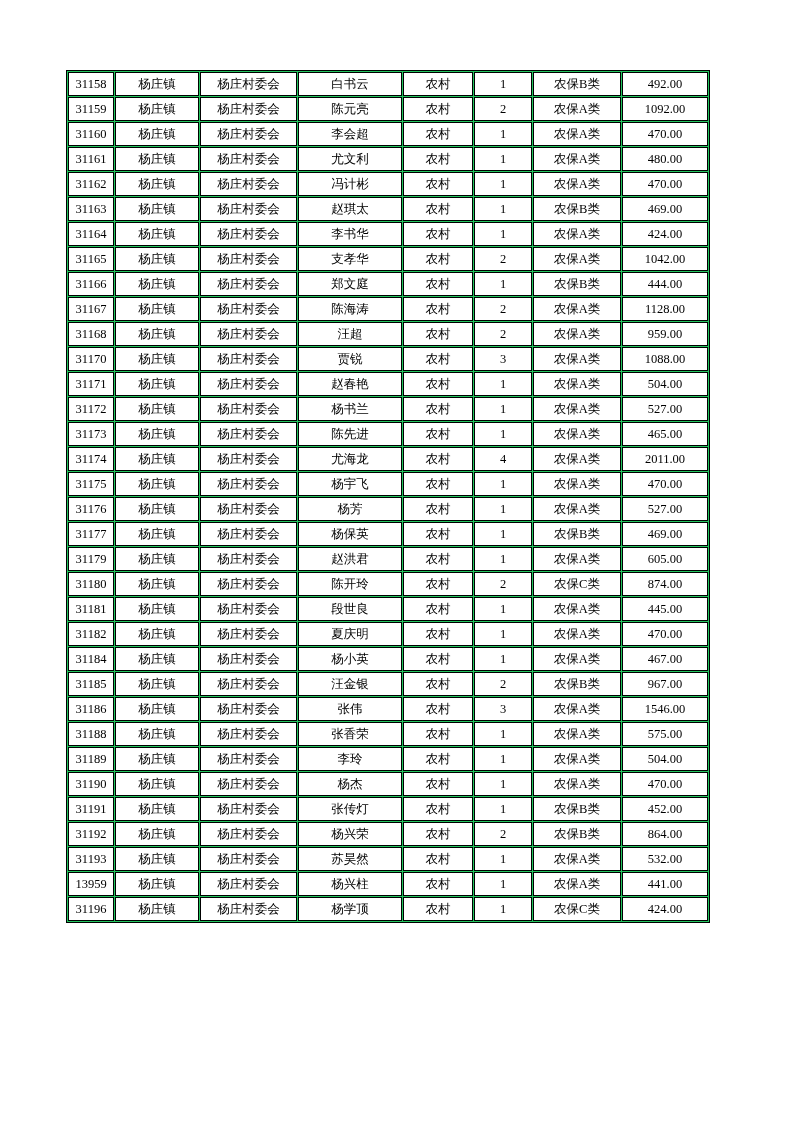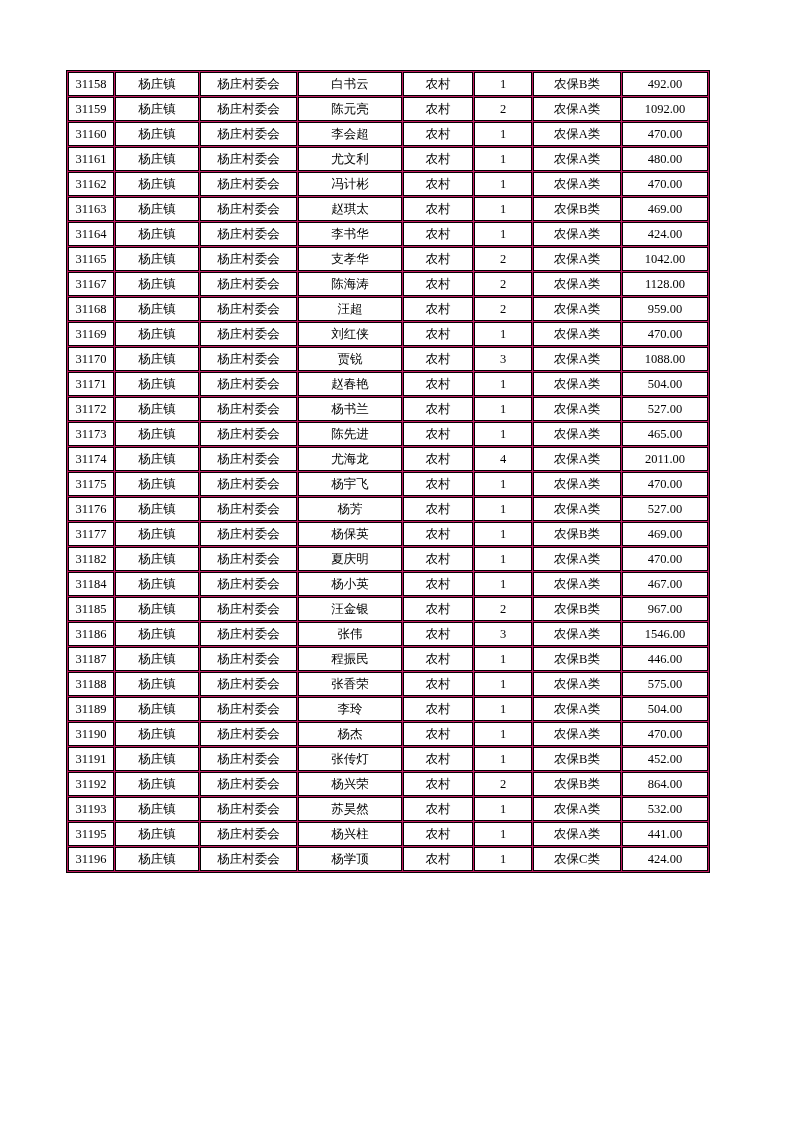--- a/index.html
+++ b/index.html
@@ -18,21 +18,21 @@
   }
   table.records {
     position: absolute;
     left: 66px;
     top: 70px;
     width: 642px;
     table-layout: fixed;
     border-collapse: separate;
     border-spacing: 1px;
     border: 1px solid #000000;
-    background: #be185d;
+    background: #22c55e;
   }
   table.records td {
     box-sizing: border-box;
     border: 1px solid #000000;
     height: 24px;
     padding: 0 2px;
     text-align: center;
     vertical-align: middle;
     font-size: 12.5px;
     line-height: 20px;
@@ -131,210 +131,230 @@
           <td>31165</td>
           <td>杨庄镇</td>
           <td>杨庄村委会</td>
           <td>支孝华</td>
           <td>农村</td>
           <td>2</td>
           <td>农保A类</td>
           <td>1042.00</td>
         </tr>
         <tr>
+          <td>31166</td>
+          <td>杨庄镇</td>
+          <td>杨庄村委会</td>
+          <td>郑文庭</td>
+          <td>农村</td>
+          <td>1</td>
+          <td>农保B类</td>
+          <td>444.00</td>
+        </tr>
+        <tr>
           <td>31167</td>
           <td>杨庄镇</td>
           <td>杨庄村委会</td>
           <td>陈海涛</td>
           <td>农村</td>
           <td>2</td>
           <td>农保A类</td>
           <td>1128.00</td>
         </tr>
         <tr>
           <td>31168</td>
           <td>杨庄镇</td>
           <td>杨庄村委会</td>
           <td>汪超</td>
           <td>农村</td>
           <td>2</td>
           <td>农保A类</td>
           <td>959.00</td>
         </tr>
         <tr>
-          <td>31169</td>
-          <td>杨庄镇</td>
-          <td>杨庄村委会</td>
-          <td>刘红侠</td>
+          <td>31170</td>
+          <td>杨庄镇</td>
+          <td>杨庄村委会</td>
+          <td>贾锐</td>
+          <td>农村</td>
+          <td>3</td>
+          <td>农保A类</td>
+          <td>1088.00</td>
+        </tr>
+        <tr>
+          <td>31171</td>
+          <td>杨庄镇</td>
+          <td>杨庄村委会</td>
+          <td>赵春艳</td>
+          <td>农村</td>
+          <td>1</td>
+          <td>农保A类</td>
+          <td>504.00</td>
+        </tr>
+        <tr>
+          <td>31172</td>
+          <td>杨庄镇</td>
+          <td>杨庄村委会</td>
+          <td>杨书兰</td>
+          <td>农村</td>
+          <td>1</td>
+          <td>农保A类</td>
+          <td>527.00</td>
+        </tr>
+        <tr>
+          <td>31173</td>
+          <td>杨庄镇</td>
+          <td>杨庄村委会</td>
+          <td>陈先进</td>
+          <td>农村</td>
+          <td>1</td>
+          <td>农保A类</td>
+          <td>465.00</td>
+        </tr>
+        <tr>
+          <td>31174</td>
+          <td>杨庄镇</td>
+          <td>杨庄村委会</td>
+          <td>尤海龙</td>
+          <td>农村</td>
+          <td>4</td>
+          <td>农保A类</td>
+          <td>2011.00</td>
+        </tr>
+        <tr>
+          <td>31175</td>
+          <td>杨庄镇</td>
+          <td>杨庄村委会</td>
+          <td>杨宇飞</td>
           <td>农村</td>
           <td>1</td>
           <td>农保A类</td>
           <td>470.00</td>
         </tr>
         <tr>
-          <td>31170</td>
-          <td>杨庄镇</td>
-          <td>杨庄村委会</td>
-          <td>贾锐</td>
+          <td>31176</td>
+          <td>杨庄镇</td>
+          <td>杨庄村委会</td>
+          <td>杨芳</td>
+          <td>农村</td>
+          <td>1</td>
+          <td>农保A类</td>
+          <td>527.00</td>
+        </tr>
+        <tr>
+          <td>31177</td>
+          <td>杨庄镇</td>
+          <td>杨庄村委会</td>
+          <td>杨保英</td>
+          <td>农村</td>
+          <td>1</td>
+          <td>农保B类</td>
+          <td>469.00</td>
+        </tr>
+        <tr>
+          <td>31179</td>
+          <td>杨庄镇</td>
+          <td>杨庄村委会</td>
+          <td>赵洪君</td>
+          <td>农村</td>
+          <td>1</td>
+          <td>农保A类</td>
+          <td>605.00</td>
+        </tr>
+        <tr>
+          <td>31180</td>
+          <td>杨庄镇</td>
+          <td>杨庄村委会</td>
+          <td>陈开玲</td>
+          <td>农村</td>
+          <td>2</td>
+          <td>农保C类</td>
+          <td>874.00</td>
+        </tr>
+        <tr>
+          <td>31181</td>
+          <td>杨庄镇</td>
+          <td>杨庄村委会</td>
+          <td>段世良</td>
+          <td>农村</td>
+          <td>1</td>
+          <td>农保A类</td>
+          <td>445.00</td>
+        </tr>
+        <tr>
+          <td>31182</td>
+          <td>杨庄镇</td>
+          <td>杨庄村委会</td>
+          <td>夏庆明</td>
+          <td>农村</td>
+          <td>1</td>
+          <td>农保A类</td>
+          <td>470.00</td>
+        </tr>
+        <tr>
+          <td>31184</td>
+          <td>杨庄镇</td>
+          <td>杨庄村委会</td>
+          <td>杨小英</td>
+          <td>农村</td>
+          <td>1</td>
+          <td>农保A类</td>
+          <td>467.00</td>
+        </tr>
+        <tr>
+          <td>31185</td>
+          <td>杨庄镇</td>
+          <td>杨庄村委会</td>
+          <td>汪金银</td>
+          <td>农村</td>
+          <td>2</td>
+          <td>农保B类</td>
+          <td>967.00</td>
+        </tr>
+        <tr>
+          <td>31186</td>
+          <td>杨庄镇</td>
+          <td>杨庄村委会</td>
+          <td>张伟</td>
           <td>农村</td>
           <td>3</td>
           <td>农保A类</td>
-          <td>1088.00</td>
-        </tr>
-        <tr>
-          <td>31171</td>
-          <td>杨庄镇</td>
-          <td>杨庄村委会</td>
-          <td>赵春艳</td>
+          <td>1546.00</td>
+        </tr>
+        <tr>
+          <td>31188</td>
+          <td>杨庄镇</td>
+          <td>杨庄村委会</td>
+          <td>张香荣</td>
+          <td>农村</td>
+          <td>1</td>
+          <td>农保A类</td>
+          <td>575.00</td>
+        </tr>
+        <tr>
+          <td>31189</td>
+          <td>杨庄镇</td>
+          <td>杨庄村委会</td>
+          <td>李玲</td>
           <td>农村</td>
           <td>1</td>
           <td>农保A类</td>
           <td>504.00</td>
         </tr>
         <tr>
-          <td>31172</td>
-          <td>杨庄镇</td>
-          <td>杨庄村委会</td>
-          <td>杨书兰</td>
-          <td>农村</td>
-          <td>1</td>
-          <td>农保A类</td>
-          <td>527.00</td>
-        </tr>
-        <tr>
-          <td>31173</td>
-          <td>杨庄镇</td>
-          <td>杨庄村委会</td>
-          <td>陈先进</td>
-          <td>农村</td>
-          <td>1</td>
-          <td>农保A类</td>
-          <td>465.00</td>
-        </tr>
-        <tr>
-          <td>31174</td>
-          <td>杨庄镇</td>
-          <td>杨庄村委会</td>
-          <td>尤海龙</td>
-          <td>农村</td>
-          <td>4</td>
-          <td>农保A类</td>
-          <td>2011.00</td>
-        </tr>
-        <tr>
-          <td>31175</td>
-          <td>杨庄镇</td>
-          <td>杨庄村委会</td>
-          <td>杨宇飞</td>
+          <td>31190</td>
+          <td>杨庄镇</td>
+          <td>杨庄村委会</td>
+          <td>杨杰</td>
           <td>农村</td>
           <td>1</td>
           <td>农保A类</td>
           <td>470.00</td>
         </tr>
         <tr>
-          <td>31176</td>
-          <td>杨庄镇</td>
-          <td>杨庄村委会</td>
-          <td>杨芳</td>
-          <td>农村</td>
-          <td>1</td>
-          <td>农保A类</td>
-          <td>527.00</td>
-        </tr>
-        <tr>
-          <td>31177</td>
-          <td>杨庄镇</td>
-          <td>杨庄村委会</td>
-          <td>杨保英</td>
-          <td>农村</td>
-          <td>1</td>
-          <td>农保B类</td>
-          <td>469.00</td>
-        </tr>
-        <tr>
-          <td>31182</td>
-          <td>杨庄镇</td>
-          <td>杨庄村委会</td>
-          <td>夏庆明</td>
-          <td>农村</td>
-          <td>1</td>
-          <td>农保A类</td>
-          <td>470.00</td>
-        </tr>
-        <tr>
-          <td>31184</td>
-          <td>杨庄镇</td>
-          <td>杨庄村委会</td>
-          <td>杨小英</td>
-          <td>农村</td>
-          <td>1</td>
-          <td>农保A类</td>
-          <td>467.00</td>
-        </tr>
-        <tr>
-          <td>31185</td>
-          <td>杨庄镇</td>
-          <td>杨庄村委会</td>
-          <td>汪金银</td>
-          <td>农村</td>
-          <td>2</td>
-          <td>农保B类</td>
-          <td>967.00</td>
-        </tr>
-        <tr>
-          <td>31186</td>
-          <td>杨庄镇</td>
-          <td>杨庄村委会</td>
-          <td>张伟</td>
-          <td>农村</td>
-          <td>3</td>
-          <td>农保A类</td>
-          <td>1546.00</td>
-        </tr>
-        <tr>
-          <td>31187</td>
-          <td>杨庄镇</td>
-          <td>杨庄村委会</td>
-          <td>程振民</td>
-          <td>农村</td>
-          <td>1</td>
-          <td>农保B类</td>
-          <td>446.00</td>
-        </tr>
-        <tr>
-          <td>31188</td>
-          <td>杨庄镇</td>
-          <td>杨庄村委会</td>
-          <td>张香荣</td>
-          <td>农村</td>
-          <td>1</td>
-          <td>农保A类</td>
-          <td>575.00</td>
-        </tr>
-        <tr>
-          <td>31189</td>
-          <td>杨庄镇</td>
-          <td>杨庄村委会</td>
-          <td>李玲</td>
-          <td>农村</td>
-          <td>1</td>
-          <td>农保A类</td>
-          <td>504.00</td>
-        </tr>
-        <tr>
-          <td>31190</td>
-          <td>杨庄镇</td>
-          <td>杨庄村委会</td>
-          <td>杨杰</td>
-          <td>农村</td>
-          <td>1</td>
-          <td>农保A类</td>
-          <td>470.00</td>
-        </tr>
-        <tr>
           <td>31191</td>
           <td>杨庄镇</td>
           <td>杨庄村委会</td>
           <td>张传灯</td>
           <td>农村</td>
           <td>1</td>
           <td>农保B类</td>
           <td>452.00</td>
         </tr>
         <tr>
@@ -351,21 +371,21 @@
           <td>31193</td>
           <td>杨庄镇</td>
           <td>杨庄村委会</td>
           <td>苏昊然</td>
           <td>农村</td>
           <td>1</td>
           <td>农保A类</td>
           <td>532.00</td>
         </tr>
         <tr>
-          <td>31195</td>
+          <td>13959</td>
           <td>杨庄镇</td>
           <td>杨庄村委会</td>
           <td>杨兴柱</td>
           <td>农村</td>
           <td>1</td>
           <td>农保A类</td>
           <td>441.00</td>
         </tr>
         <tr>
           <td>31196</td>

